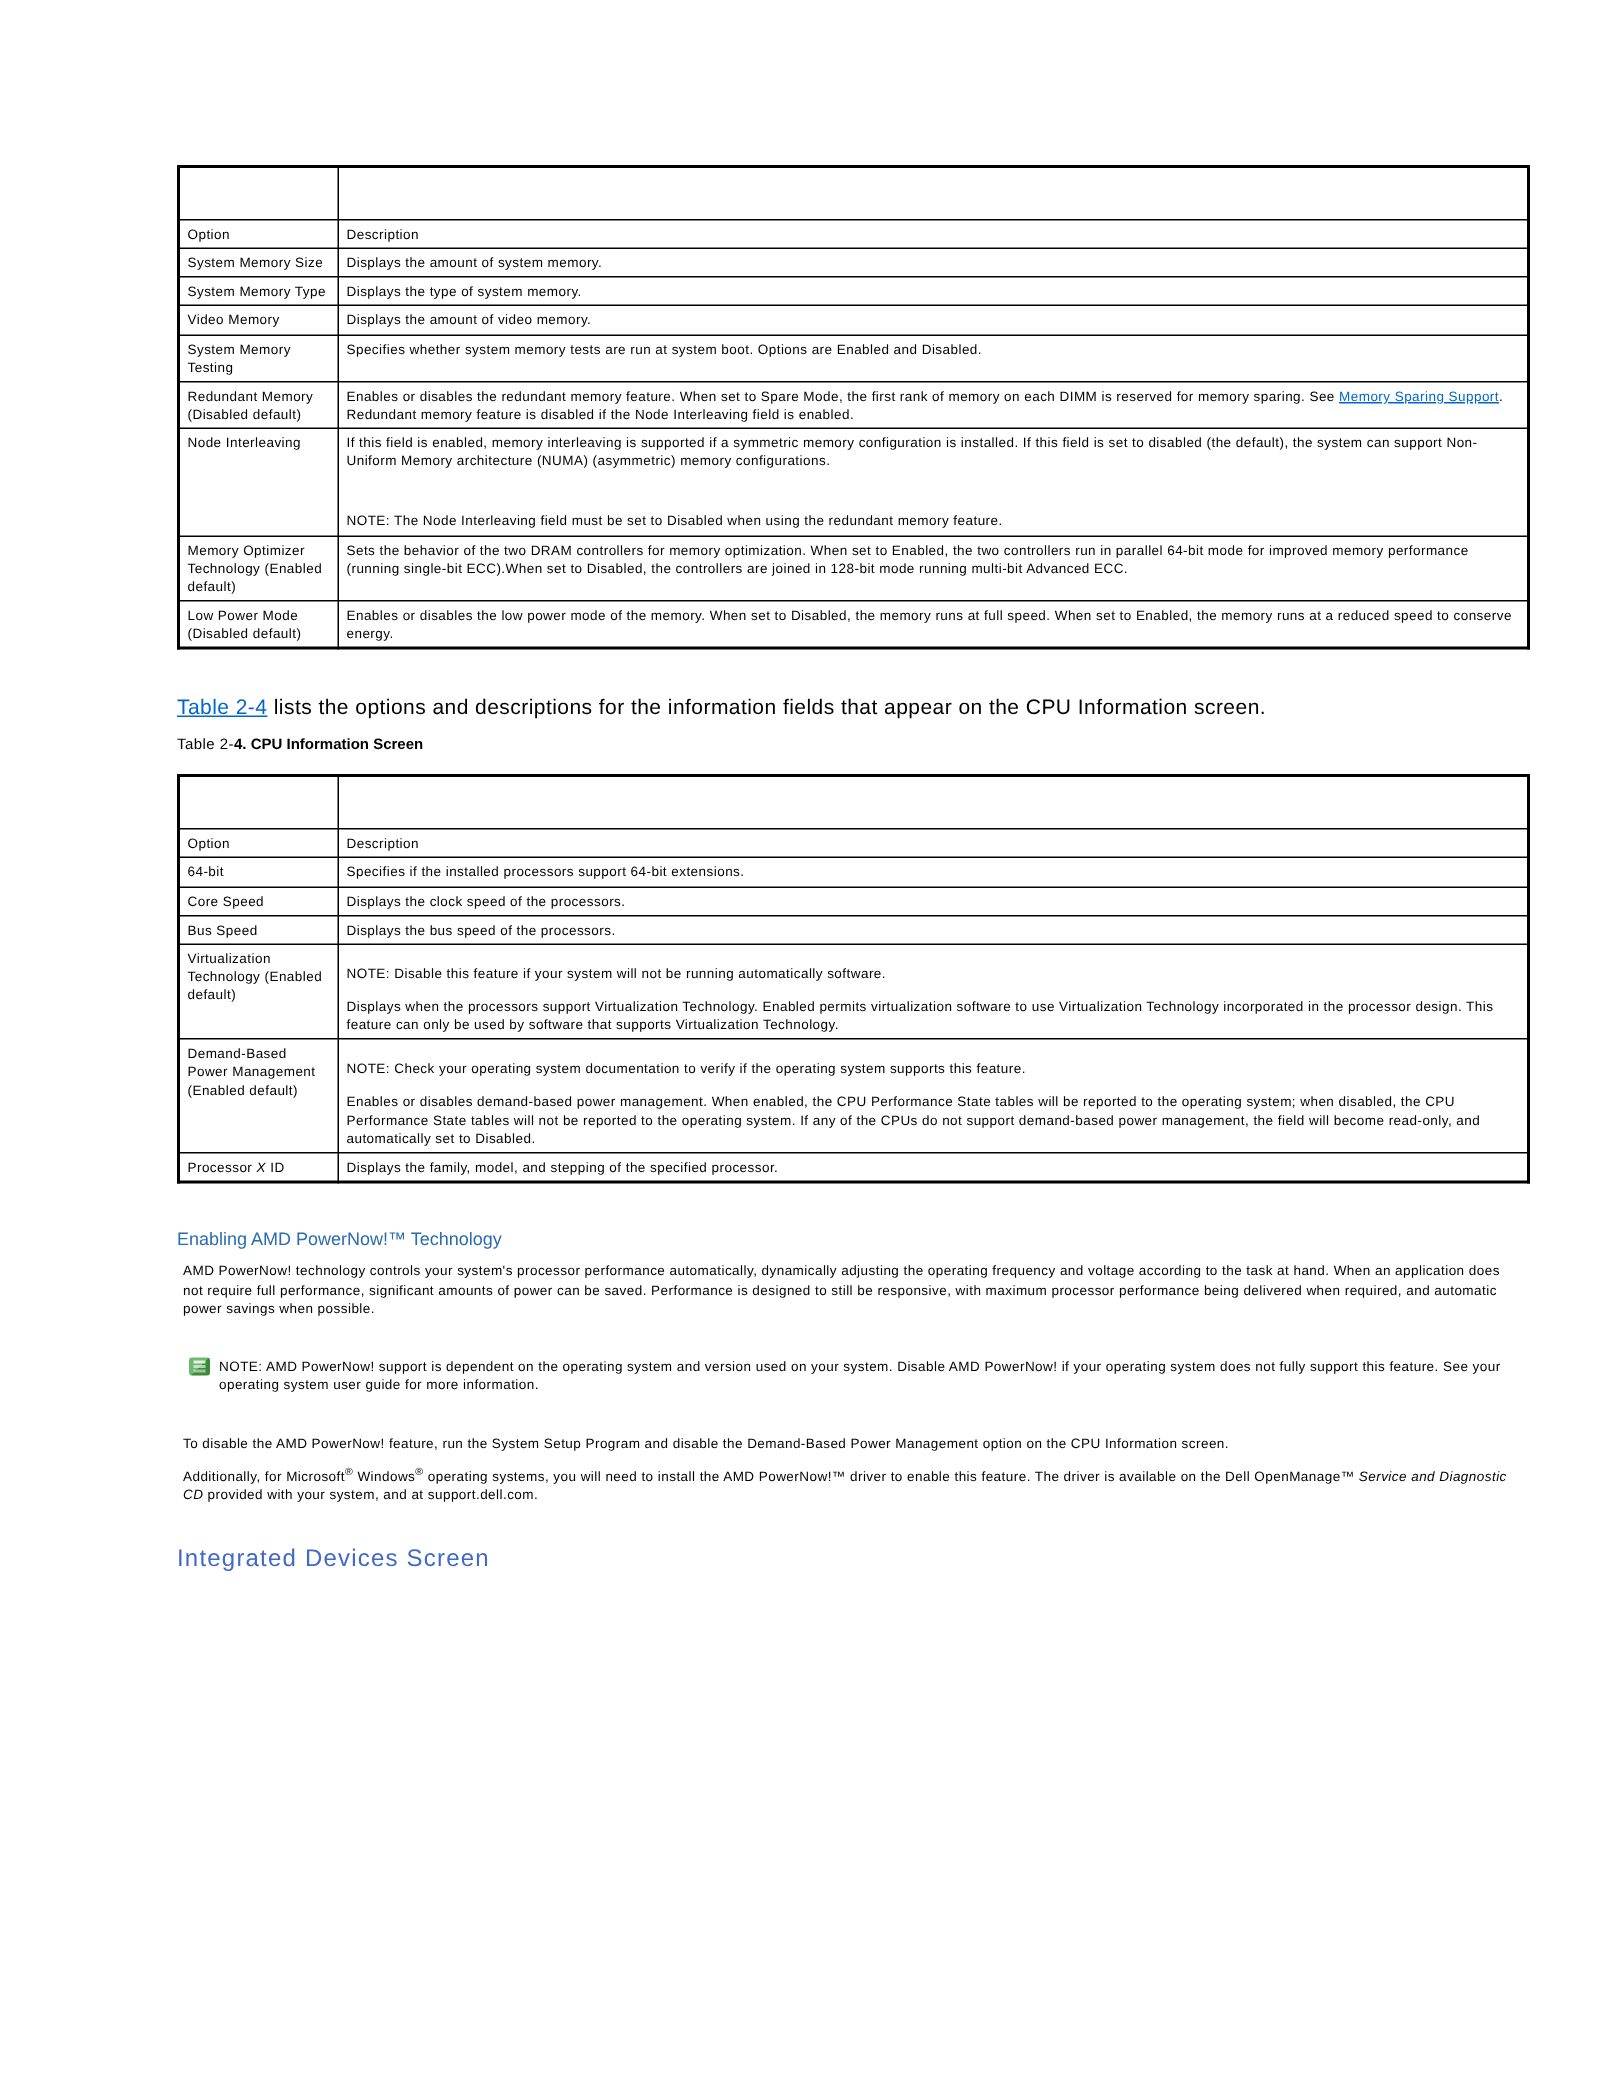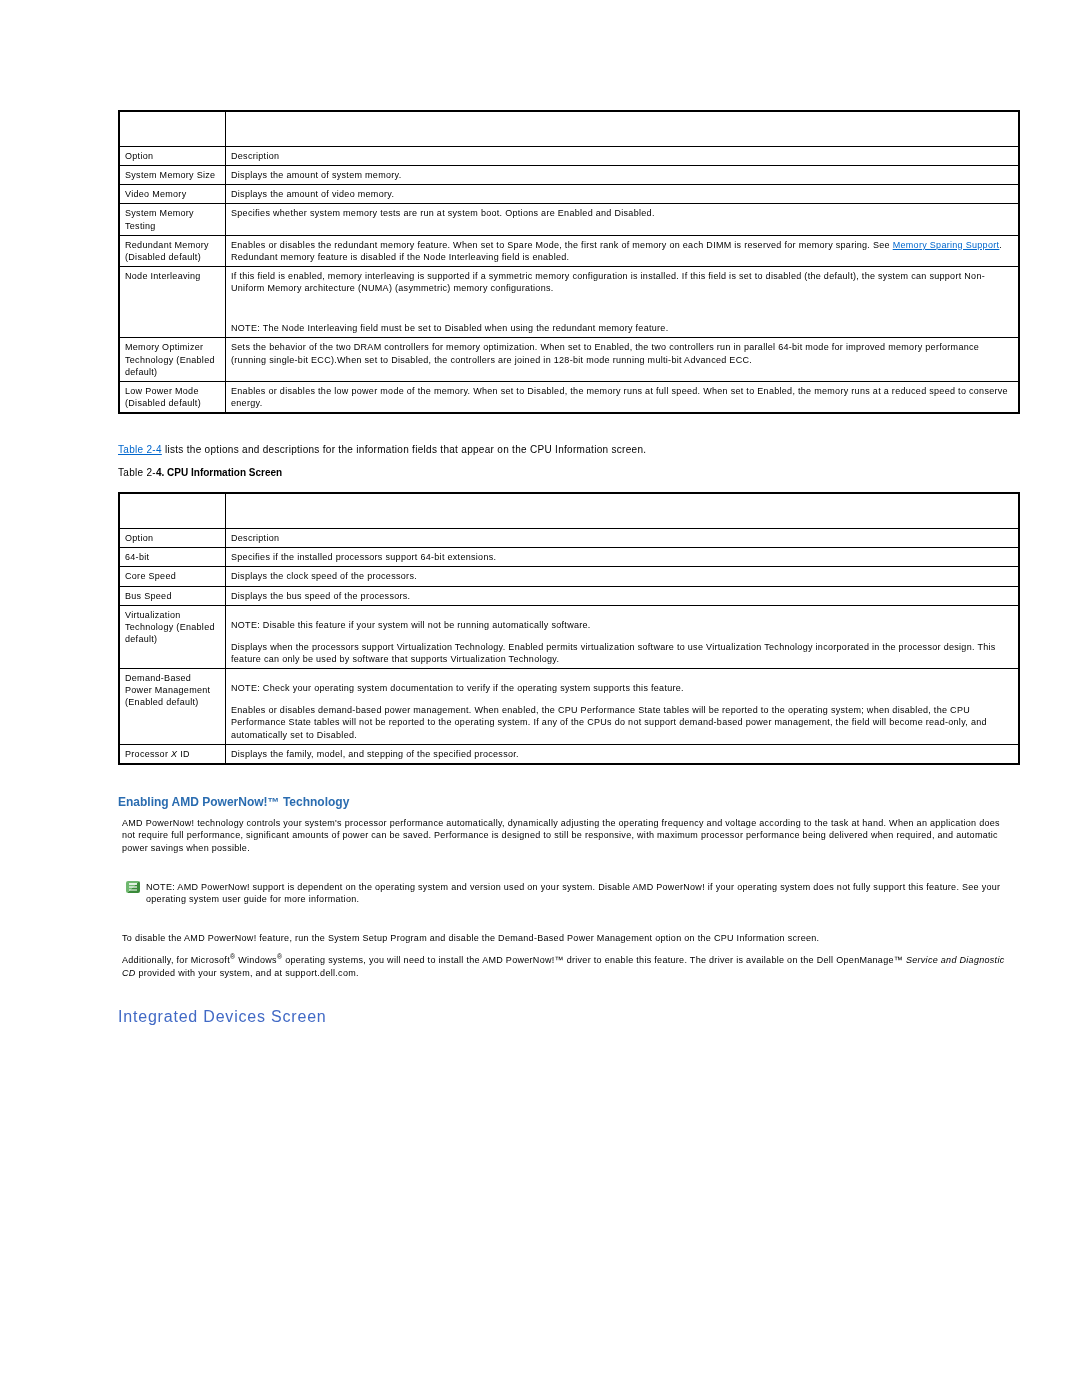--- a/index.html
+++ b/index.html
@@ -35,33 +35,33 @@
   .note-prefix { color: #000; }
   .link { color: #0066cc; text-decoration: underline; }
   h2.section {
     color: #4169c5;
     font-weight: normal;
     font-size: 16px;
     letter-spacing: 0.8px;
     margin: 28px 0 10px 0;
   }
   .intro {
-    font-size: 10px;
+    font-size: 14px;
     letter-spacing: 0.3px;
     margin: 8px 0 12px 0;
   }
   .caption {
     font-size: 10px;
     margin: 8px 0 14px 0;
   }
   .caption .lbl { font-weight: normal; letter-spacing: 0.3px; }
   .caption .bold { font-weight: bold; }
   h3.subsection {
     color: #2a6cb0;
-    font-weight: bold;
+    font-weight: normal;
     font-size: 12px;
     margin: 24px 0 8px 0;
   }
   .body-text {
     font-size: 9px;
     letter-spacing: 0.3px;
     line-height: 1.4;
     margin: 8px 4px;
   }
   .note-block {
@@ -104,20 +104,24 @@
         </tr>
     <tr>
       <td class="col-opt">Option</td>
       <td>Description</td>
     </tr>
     <tr>
       <td>System Memory Size</td>
       <td>Displays the amount of system memory.</td>
     </tr>
     <tr>
+      <td>System Memory Type</td>
+      <td>Displays the type of system memory.</td>
+    </tr>
+    <tr>
       <td>Video Memory</td>
       <td>Displays the amount of video memory.</td>
     </tr>
     <tr>
       <td>System Memory Testing</td>
       <td>Specifies whether system memory tests are run at system boot. Options are Enabled and Disabled.</td>
     </tr>
     <tr>
       <td>Redundant Memory (Disabled default)</td>
       <td>

